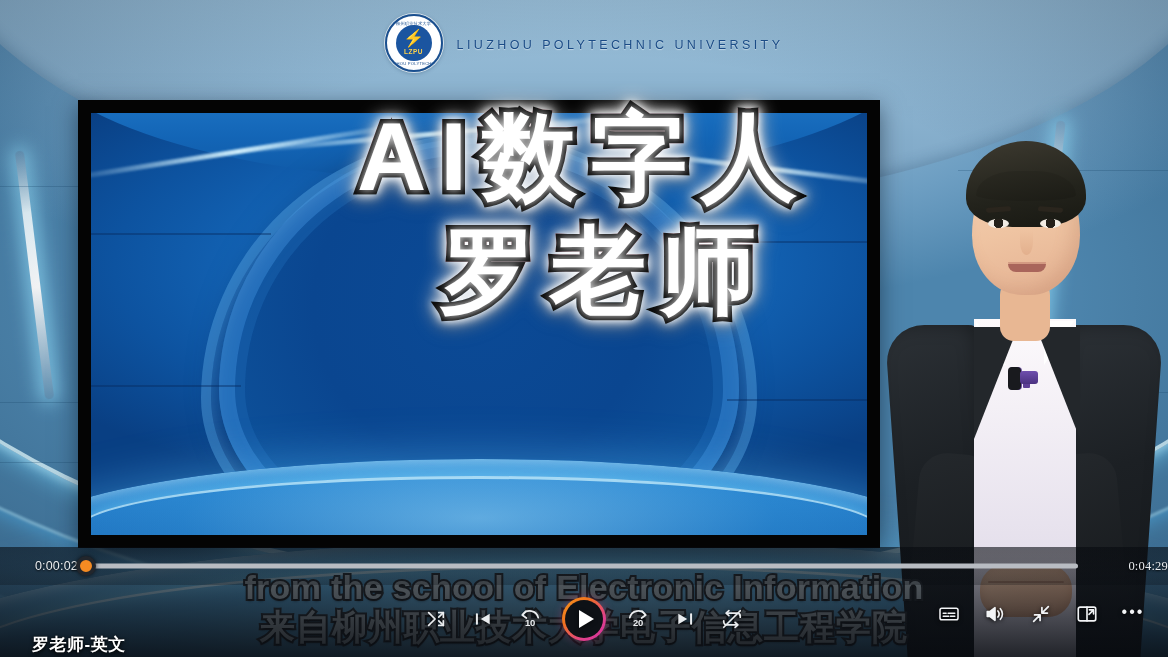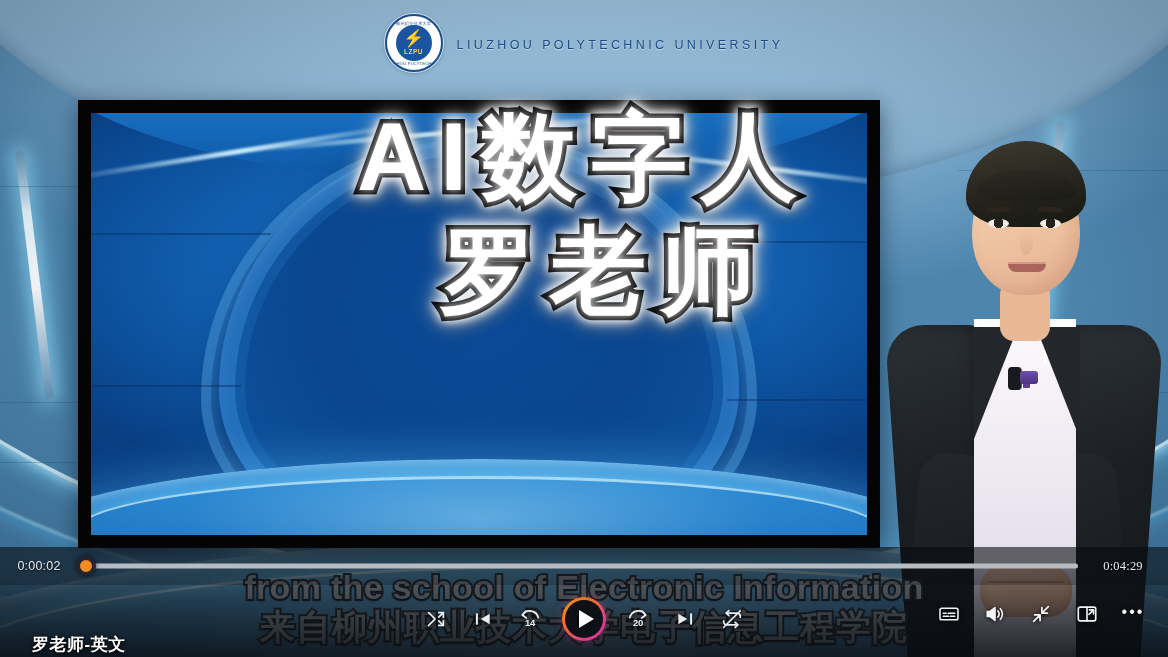--- a/index.html
+++ b/index.html
@@ -380,21 +380,21 @@
     z-index: 20;
     background: linear-gradient(rgba(10,14,20,.10) 0%, rgba(10,14,20,.55) 34%, rgba(8,11,16,.88) 100%);
   }
   .progress-row {
     position: absolute; left: 0; top: 0; width: 100%; height: 38px;
     display: flex; align-items: center; gap: 0;
     background: linear-gradient(rgba(6,9,14,.55), rgba(6,9,14,.25));
   }
   .time {
     color: #e9ecef; font-size: 12.5px; letter-spacing: .2px;
-    width: 78px; text-align: center; flex: 0 0 auto;
+    width: 78px; text-align: right; flex: 0 0 auto;
     text-shadow: 0 1px 2px rgba(0,0,0,.9);
   }
   .time.right { width: 90px; font-family: Liberation Serif, serif; }
   .bar-zone {
     position: relative; flex: 1 1 auto; height: 38px;
     display: flex; align-items: center;
   }
   .track {
     position: absolute; left: 0; right: 0; top: 50%;
     transform: translateY(-50%);
@@ -616,21 +616,21 @@
             <rect x="3.5" y="5" width="2.4" height="14" rx="1"></rect>
             <path d="M20 5.6v12.8L9.4 12z"></path>
           </svg>
         </div>
 
         <div class="cbtn seek" title="rewind 10 seconds">
           <svg width="24" height="20" viewBox="0 0 26 22" fill="none" stroke="currentColor" stroke-width="1.9" stroke-linecap="round" stroke-linejoin="round">
             <path d="M22 9.5A9.4 9.4 0 0 0 5 6.4"></path>
             <path d="M8.6 2.4 4.4 6.6l4.6 3.3"></path>
           </svg>
-          <span class="seek-num">14</span>
+          <span class="seek-num">10</span>
         </div>
 
         <div class="play-btn" title="play">
           <span class="tri"></span>
         </div>
 
         <div class="cbtn seek" title="forward 30 seconds">
           <svg width="24" height="20" viewBox="0 0 26 22" fill="none" stroke="currentColor" stroke-width="1.9" stroke-linecap="round" stroke-linejoin="round">
             <path d="M4 9.5A9.4 9.4 0 0 1 21 6.4"></path>
             <path d="M17.4 2.4l4.2 4.2-4.6 3.3"></path>

